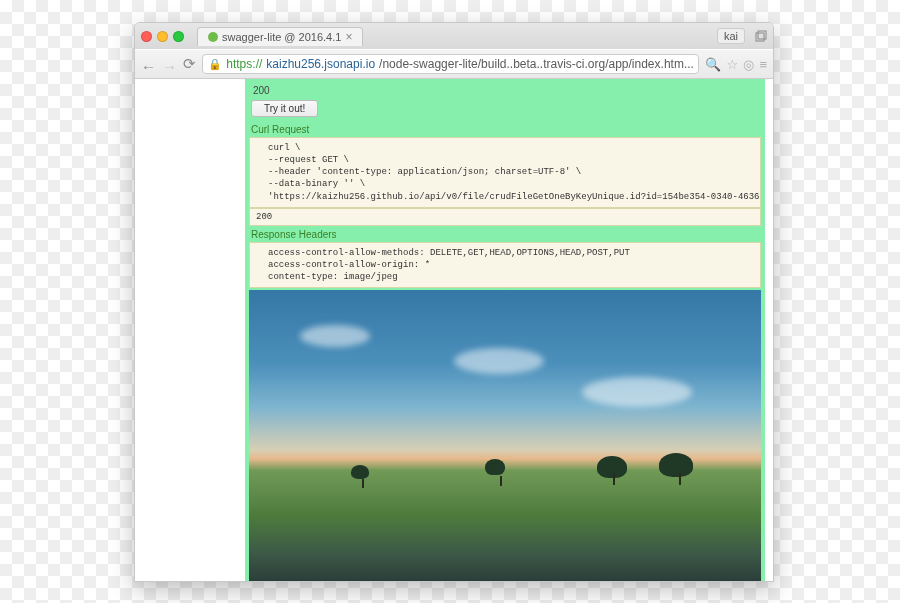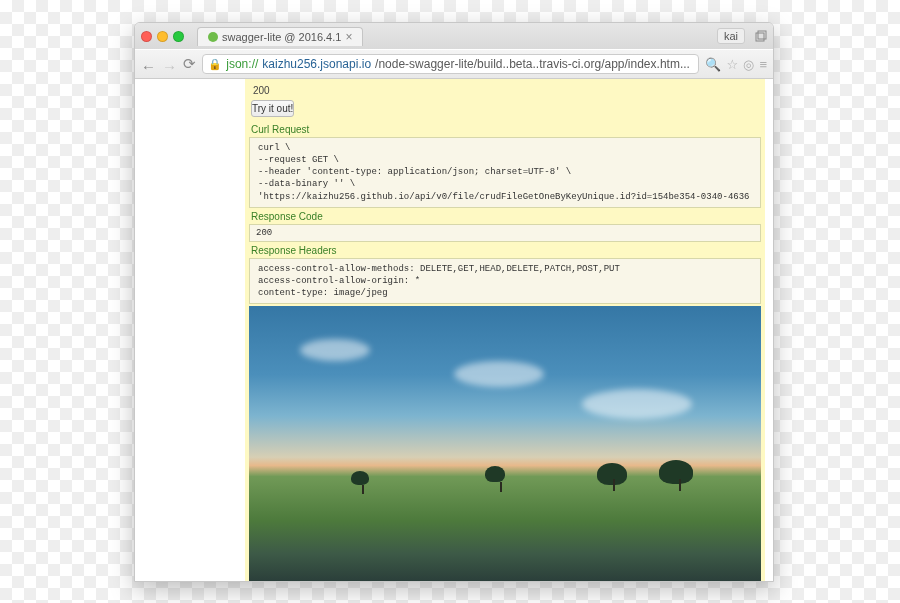--- a/index.html
+++ b/index.html
@@ -94,47 +94,47 @@
   .path{color:#5a5a5a;text-align:center;}
   .addr-tail{color:#b0b0b0;font-size:13px;display:flex;gap:5px;align-items:center;}
   .content{
     flex:1;
     overflow:hidden;
     display:flex;
   }
   .main{
     margin-left:110px;
     width:520px;
-    background:#fef9c3;
+    background:#86efac;
     padding:4px 4px 0 4px;
     font-size:10px;
     display:flex;
     flex-direction:column;
   }
   .hdr-row{display:flex;gap:12px;color:#444;padding:2px 4px;}
   .tryit{
     background:linear-gradient(#f8f8f8,#ececec);
     border:1px solid #bcbcbc;
     border-radius:3px;
-    padding:2px 0;
+    padding:2px 12px;
     font-size:10px;
     color:#333;
     width:max-content;
     margin:2px 0 4px 2px;
   }
   .sec-label{
     color:#3a8028;
     font-weight:normal;
     font-size:10px;
     margin:3px 0 2px 2px;
   }
   .codebox{
     background:#f9f6e8;
     border:1px solid #d7d7aa;
-    padding:4px 8px;
+    padding:4px 18px;
     font-family:"Courier New",monospace;
     font-size:9px;
     color:#333;
     white-space:pre;
     overflow:hidden;
     line-height:1.35;
   }
   .codebox.sm{padding:2px 6px;}
   .respimg{
     margin-top:2px;
@@ -179,21 +179,21 @@
         </svg>
     </span>
   </div>
 
   <div class="addr">
     <span class="nav-ico">←</span>
     <span class="nav-ico dis">→</span>
     <span class="nav-ico">⟳</span>
     <div class="urlbox">
       <span class="lock">🔒</span>
-      <span class="proto"><span>json</span>://</span>
+      <span class="proto"><span>https</span>://</span>
         <span class="domain">kaizhu256.jsonapi.io</span>
         <span class="path">/node-swagger-lite/build..beta..travis-ci.org/app/index.htm...</span>
     </div>
     <div class="addr-tail">
       <span>🔍</span>
       <span>☆</span>
       <span>◎</span>
       <span>≡</span>
     </div>
   </div>
@@ -207,25 +207,24 @@
 
       <button class="tryit">Try it out!</button>
 
       <div class="sec-label">Curl Request</div>
       <div class="codebox">curl \
 --request GET \
 --header 'content-type: application/json; charset=UTF-8' \
 --data-binary '' \
 'https://kaizhu256.github.io/api/v0/file/crudFileGetOneByKeyUnique.id?id=154be354-0340-4636</div>
 
-      <div class="sec-label">Response Code</div>
       <div class="codebox sm">200</div>
 
       <div class="sec-label">Response Headers</div>
-      <div class="codebox">access-control-allow-methods: DELETE,GET,HEAD,DELETE,PATCH,POST,PUT
+      <div class="codebox">access-control-allow-methods: DELETE,GET,HEAD,OPTIONS,HEAD,POST,PUT
 access-control-allow-origin: *
 content-type: image/jpeg</div>
 
       <div class="respimg">
         <div class="cloud" style="top:12%;left:10%;width:70px;height:22px;"></div>
         <div class="cloud" style="top:20%;left:40%;width:90px;height:26px;"></div>
         <div class="cloud" style="top:30%;left:65%;width:110px;height:30px;"></div>
         <div class="tree" style="top:57%;left:68%;width:30px;height:22px;"></div>
         <div class="trunk" style="top:63%;left:71%;height:12px;"></div>
         <div class="tree" style="top:56%;left:80%;width:34px;height:24px;"></div>

